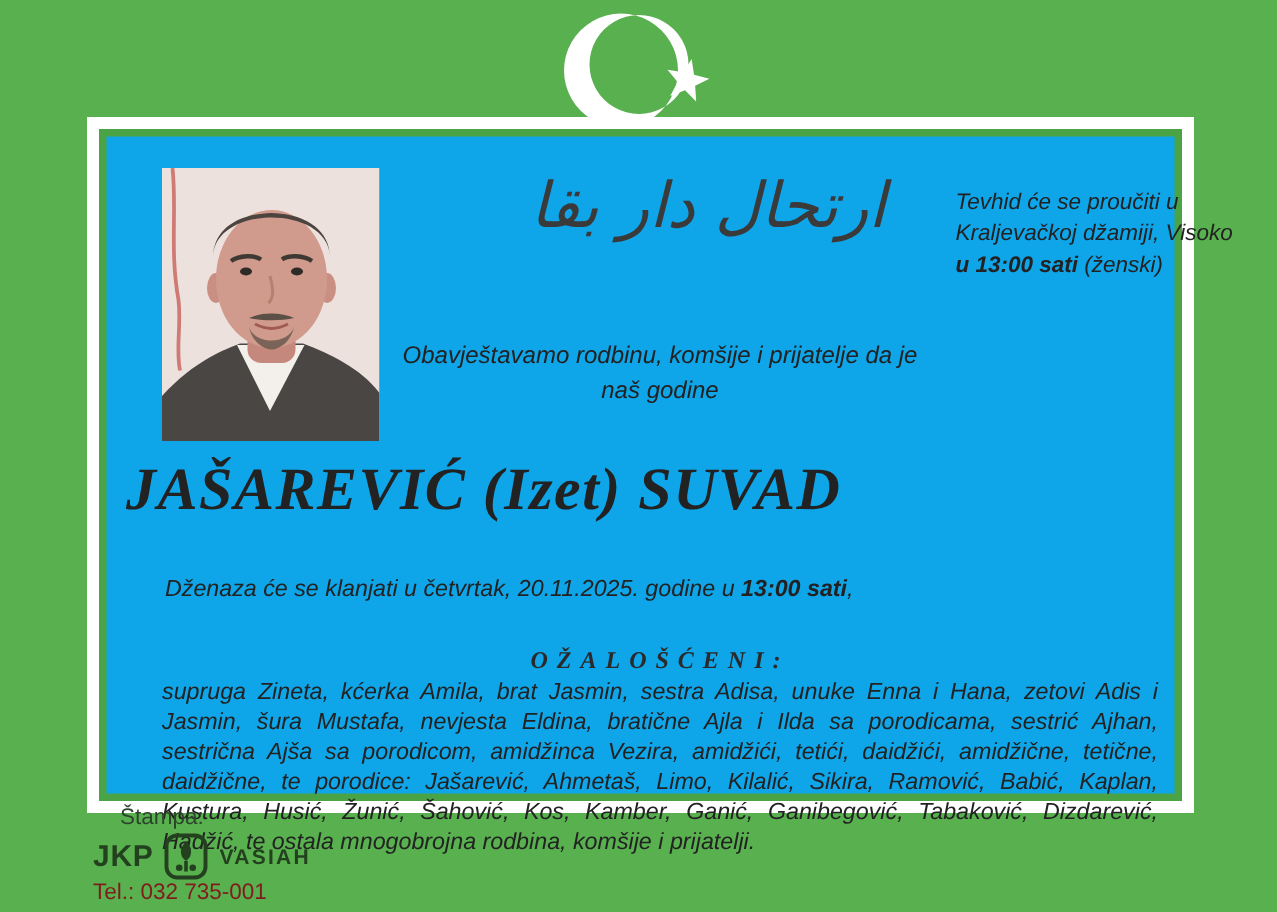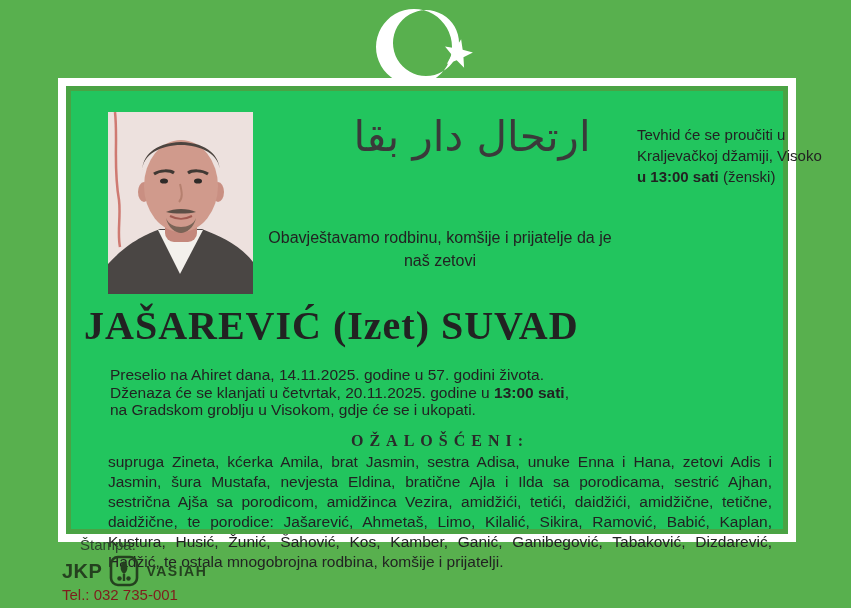--- a/index.html
+++ b/index.html
@@ -6,21 +6,21 @@
   .stage{
     position:relative;width:851px;height:608px;overflow:hidden;
     background:#58b04e;
     font-family:"Liberation Sans","DejaVu Sans",sans-serif;
     color:#1a1a1a;
   }
   
   .crescent{position:absolute;left:366px;top:2px;width:126px;height:88px;}
   
   .frame{position:absolute;left:58px;top:78px;width:738px;height:464px;background:#ffffff;}
-  .frame-line{position:absolute;left:8px;top:8px;right:8px;bottom:8px;border:5px solid #4aa344;background:#22c55e;}
+  .frame-line{position:absolute;left:8px;top:8px;right:8px;bottom:8px;border:5px solid #4aa344;background:#0ea5e9;font-style:italic;}
   .card-content{position:absolute;left:13px;top:13px;width:712px;height:438px;}
 
   .photo{position:absolute;left:24px;top:8px;width:145px;height:182px;}
 
   .arabic{
     position:absolute;left:238px;top:2px;width:300px;height:64px;
     text-align:center;direction:rtl;
     font-size:42px;line-height:62px;color:#3a3a3a;
     font-family:"DejaVu Sans",sans-serif;
   }
@@ -106,29 +106,28 @@
         <div class="arabic">ارتحال دار بقا</div>
 
         <div class="tevhid">
           <span>Tevhid će se proučiti u</span><br>
           <span>Kraljevačkoj džamiji, Visoko</span><br>
           <b>u 13:00 sati</b><span> (ženski)</span>
         </div>
 
         <div class="announce">
           <span>Obavještavamo rodbinu, komšije i prijatelje da je</span><br>
-          <span>naš zetovi</span>
+          <span>naš godine</span>
         </div>
 
         <div class="name">JAŠAREVIĆ (Izet) SUVAD</div>
 
         <div class="details">
-          <span>Preselio na Ahiret dana, 14.11.2025. godine u 57. godini života.</span><br>
+          <br>
           <span>Dženaza će se klanjati u četvrtak, 20.11.2025. godine u </span><b>13:00 sati</b><span>,</span><br>
-          <span>na Gradskom groblju u Visokom, gdje će se i ukopati.</span>
         </div>
 
         <div class="mourn-head">OŽALOŠĆENI:</div>
         <div class="mourners">supruga Zineta, kćerka Amila, brat Jasmin, sestra Adisa, unuke Enna i Hana, zetovi Adis i Jasmin, šura Mustafa, nevjesta Eldina, bratične Ajla i Ilda sa porodicama, sestrić Ajhan, sestrična Ajša sa porodicom, amidžinca Vezira, amidžići, tetići, daidžići, amidžične, tetične, daidžične, te porodice: Jašarević, Ahmetaš, Limo, Kilalić, Sikira, Ramović, Babić, Kaplan, Kustura, Husić, Žunić, Šahović, Kos, Kamber, Ganić, Ganibegović, Tabaković, Dizdarević, Hadžić, te ostala mnogobrojna rodbina, komšije i prijatelji.</div>
 
       </div>
     </div>
   </div>
 
   <div class="stampa">Štampa:</div>

